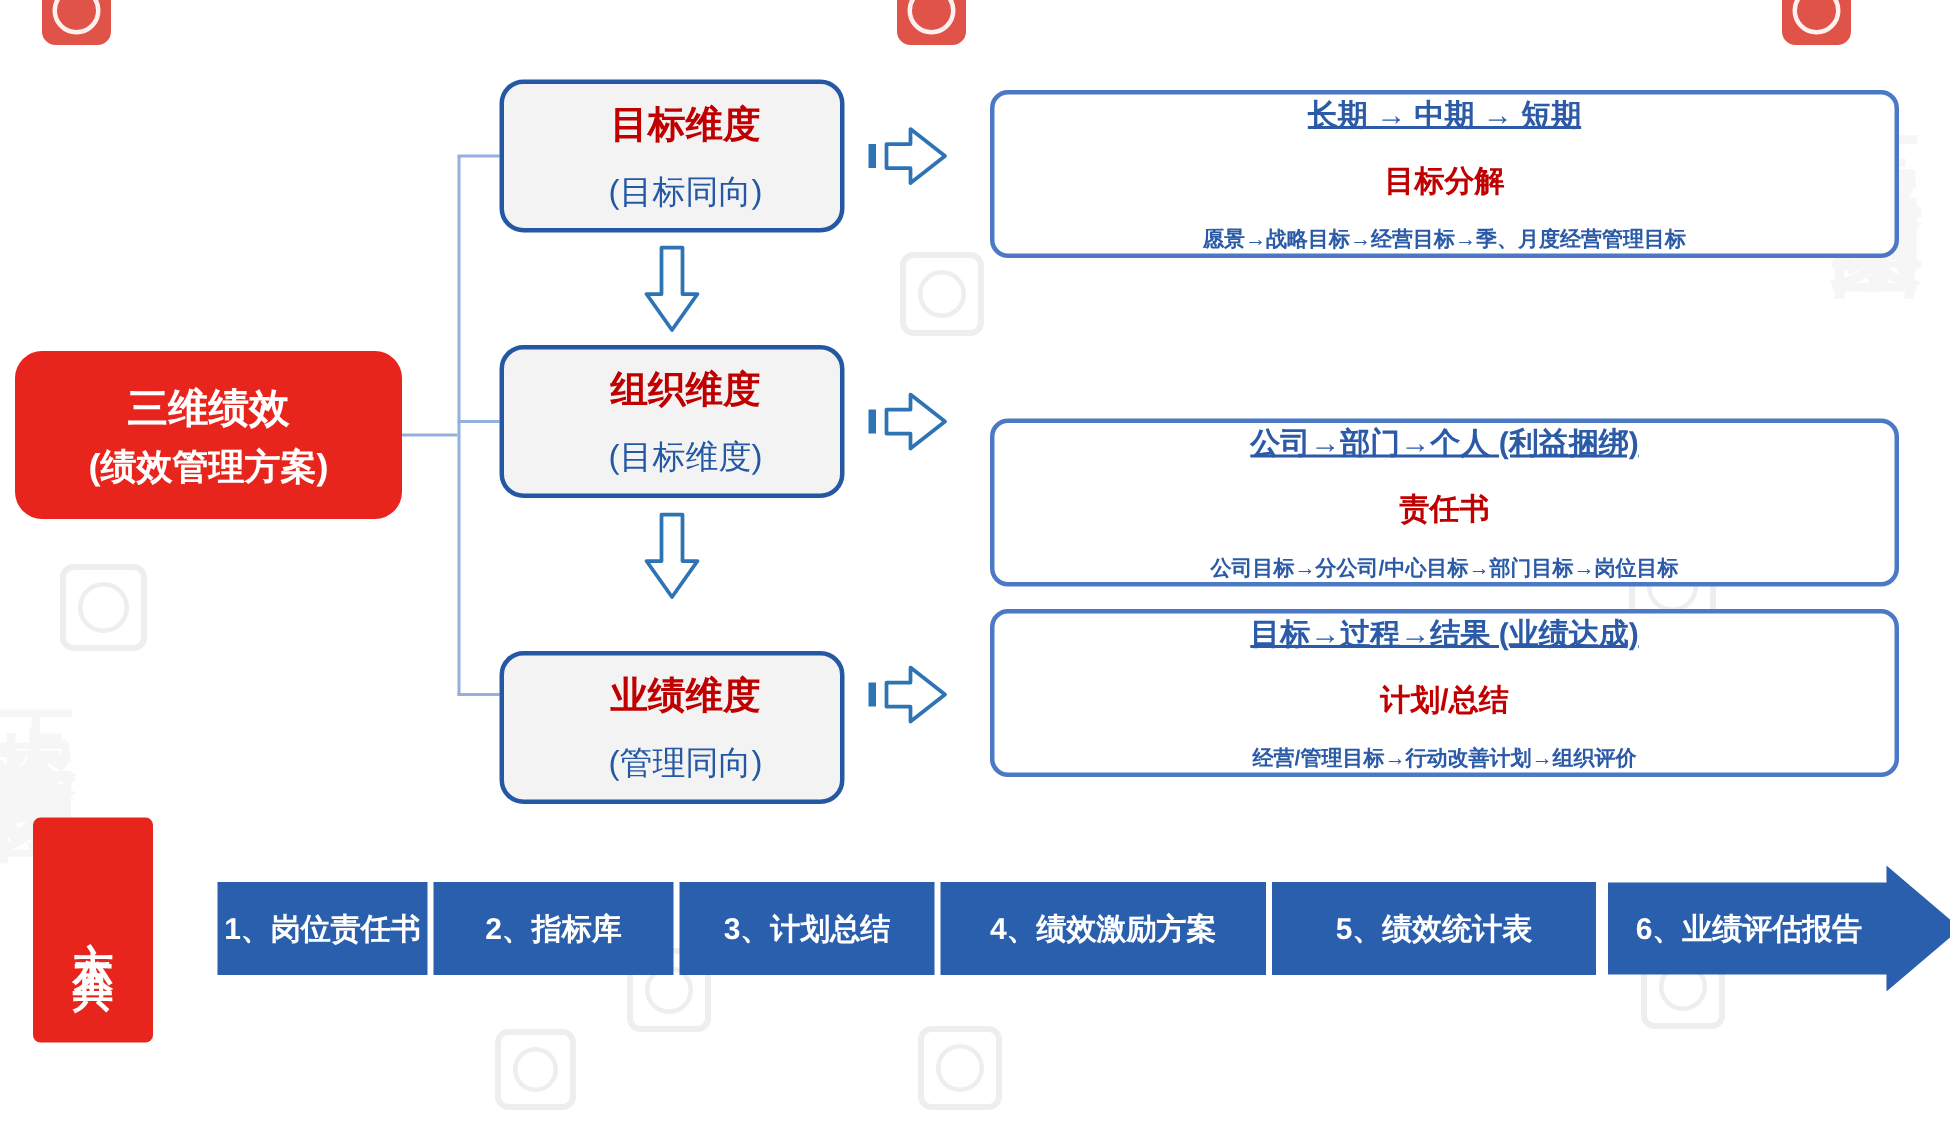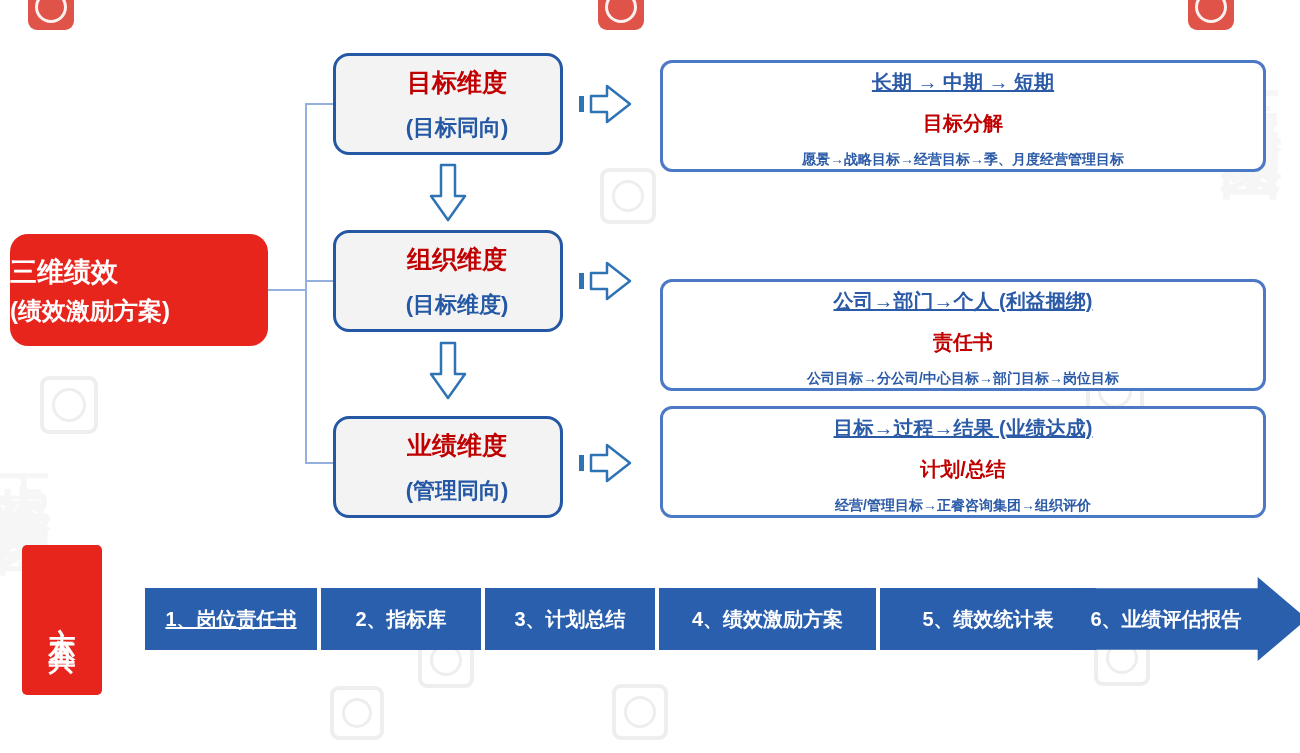--- a/index.html
+++ b/index.html
@@ -18,21 +18,21 @@
   .wm-text {
     color:#8a8a8a; opacity:.07; font-weight:bold; font-size:64px;
     writing-mode:vertical-rl; text-orientation:upright; letter-spacing:10px;
     pointer-events:none; white-space:nowrap;
   }
 
   
   .root-box {
     left:10px; top:234px; width:258px; height:112px;
     background:#e8251d; border-radius:18px; color:#fff;
-    display:flex; flex-direction:column; align-items:flex-start; justify-content:center;
+    display:flex; flex-direction:column; align-items:center; justify-content:center;
     text-align:center;
   }
   .root-title { font-size:27px; font-weight:bold; }
   .root-sub   { font-size:24px; font-weight:bold; margin-top:5px; }
 
   
   .line { background:#94b0dc; }
   .vline      { left:305px; top:104px; width:2px;  height:360px; }
   .stub-red   { left:268px; top:289px; width:37px; height:2px; }
   .stub-1     { left:305px; top:103px; width:28px; height:2px; }
@@ -40,30 +40,30 @@
   .stub-3     { left:305px; top:462px; width:28px; height:2px; }
 
   
   .dim-box {
     left:333px; width:230px; height:102px;
     background:#f3f3f3; border:3px solid #2457a4; border-radius:16px;
     display:flex; flex-direction:column; align-items:center; justify-content:center;
     text-align:center;
     padding-left:18px;
   }
-  .dim-1 { top:53px; } .dim-2 { top:230px; } .dim-3 { top:416px; }
+  .dim-1 { top:53px; } .dim-2 { top:230px; } .dim-3 { top:434px; }
   .dim-title { color:#c00000; font-weight:bold; font-size:25px; }
-  .dim-sub   { color:#2457a4; font-weight:bold; font-size:22px; margin-top:14px; }
+  .dim-sub   { color:#2457a4; font-weight:normal; font-size:22px; margin-top:14px; }
 
   
   .detail-box {
     left:660px; width:606px; height:112px;
     background:#ffffff; border:3px solid #4b79c5; border-radius:12px;
-    display:flex; flex-direction:column; align-items:center; justify-content:flex-end;
-    gap:14px; text-align:center;
+    display:flex; flex-direction:column; align-items:center; justify-content:space-between;
+    gap:1px; text-align:center;
   }
   .detail-1 { top:60px; } .detail-2 { top:235px;margin-top:44px; } .detail-3 { top:406px; }
   .d1 { color:#2b5aa7; font-weight:bold; font-size:20px; text-decoration:underline; }
   .d2 { color:#c00000; font-weight:bold; font-size:20px; }
   .d3 { color:#2b5aa7; font-weight:bold; font-size:14px; }
 
   
   .down-arrow-1 { left:429px; top:163px; }
   .down-arrow-2 { left:429px; top:341px; }
   .right-arrow-1 { left:577px; top:83px; }
@@ -76,21 +76,21 @@
     background:#e8251d; border-radius:5px; color:#fff;
     font-size:27px; font-weight:bold;
     display:flex; align-items:center; justify-content:center;
     writing-mode:vertical-lr; text-orientation:upright; letter-spacing:7px;
   }
   .tools-row { left:145px; top:588px; height:62px; display:flex; gap:4px; }
   .tool-seg {
     background:#2a5fae; color:#fff; font-weight:bold; font-size:20px;
     display:flex; align-items:center; justify-content:center; white-space:nowrap;
   }
-  .w1 { width:172px;text-decoration:underline; } .w2 { width:160px; } .w3 { width:170px; } .w4 { width:217px; } .w5 { width:216px; }
+  .w1 { width:140px; } .w2 { width:160px; } .w3 { width:170px; } .w4 { width:217px; } .w5 { width:216px; }
   .tool-arrow {
     left:1048px; top:577px; width:235px; height:84px; background:#2a5fae;
     clip-path:polygon(0 13.5%, 79% 13.5%, 79% 0, 100% 50%, 79% 100%, 79% 86.5%, 0 86.5%);
     margin-left:24px;
   }
   .tool-arrow span {
     position:absolute; left:0; top:0; width:80%; height:100%;
     display:flex; align-items:center; justify-content:center;
     color:#fff; font-weight:bold; font-size:20px; white-space:nowrap;
   }
@@ -130,21 +130,21 @@
     </div>
   <div class="abs logo faint" style="left:330px; top:686px; width:54px; height:54px;">
       <i></i>
     </div>
 
   <div class="abs wm-text" style="left:1208px; top:40px;">正睿咨询集团</div>
   <div class="abs wm-text" style="left:-14px; top:430px; font-size:56px;">正睿咨询集团</div>
 
   <section class="abs root-box">
     <div class="root-title">三维绩效</div>
-    <div class="root-sub">(绩效激励方案)</div>
+    <div class="root-sub">(绩效管理方案)</div>
   </section>
 
   <div class="abs line vline"></div>
   <div class="abs line stub-red"></div>
   <div class="abs line stub-1"></div>
   <div class="abs line stub-2"></div>
   <div class="abs line stub-3"></div>
 
   <section class="abs dim-box dim-1">
     <div class="dim-title">目标维度</div>
@@ -185,21 +185,21 @@
     <div class="d3">愿景→战略目标→经营目标→季、月度经营管理目标</div>
   </section>
   <section class="abs detail-box detail-2">
     <div class="d1">公司→部门→个人 (利益捆绑)</div>
     <div class="d2">责任书</div>
     <div class="d3">公司目标→分公司/中心目标→部门目标→岗位目标</div>
   </section>
   <section class="abs detail-box detail-3">
     <div class="d1">目标→过程→结果  (业绩达成)</div>
     <div class="d2">计划/总结</div>
-    <div class="d3">经营/管理目标→正睿咨询集团→组织评价</div>
+    <div class="d3">经营/管理目标→行动改善计划→组织评价</div>
   </section>
 
   <div class="abs tools-label">六大工具</div>
 
   <div class="abs tools-row">
     <div class="tool-seg w1">1、岗位责任书</div>
     <div class="tool-seg w2">2、指标库</div>
     <div class="tool-seg w3">3、计划总结</div>
     <div class="tool-seg w4">4、绩效激励方案</div>
     <div class="tool-seg w5">5、绩效统计表</div>

